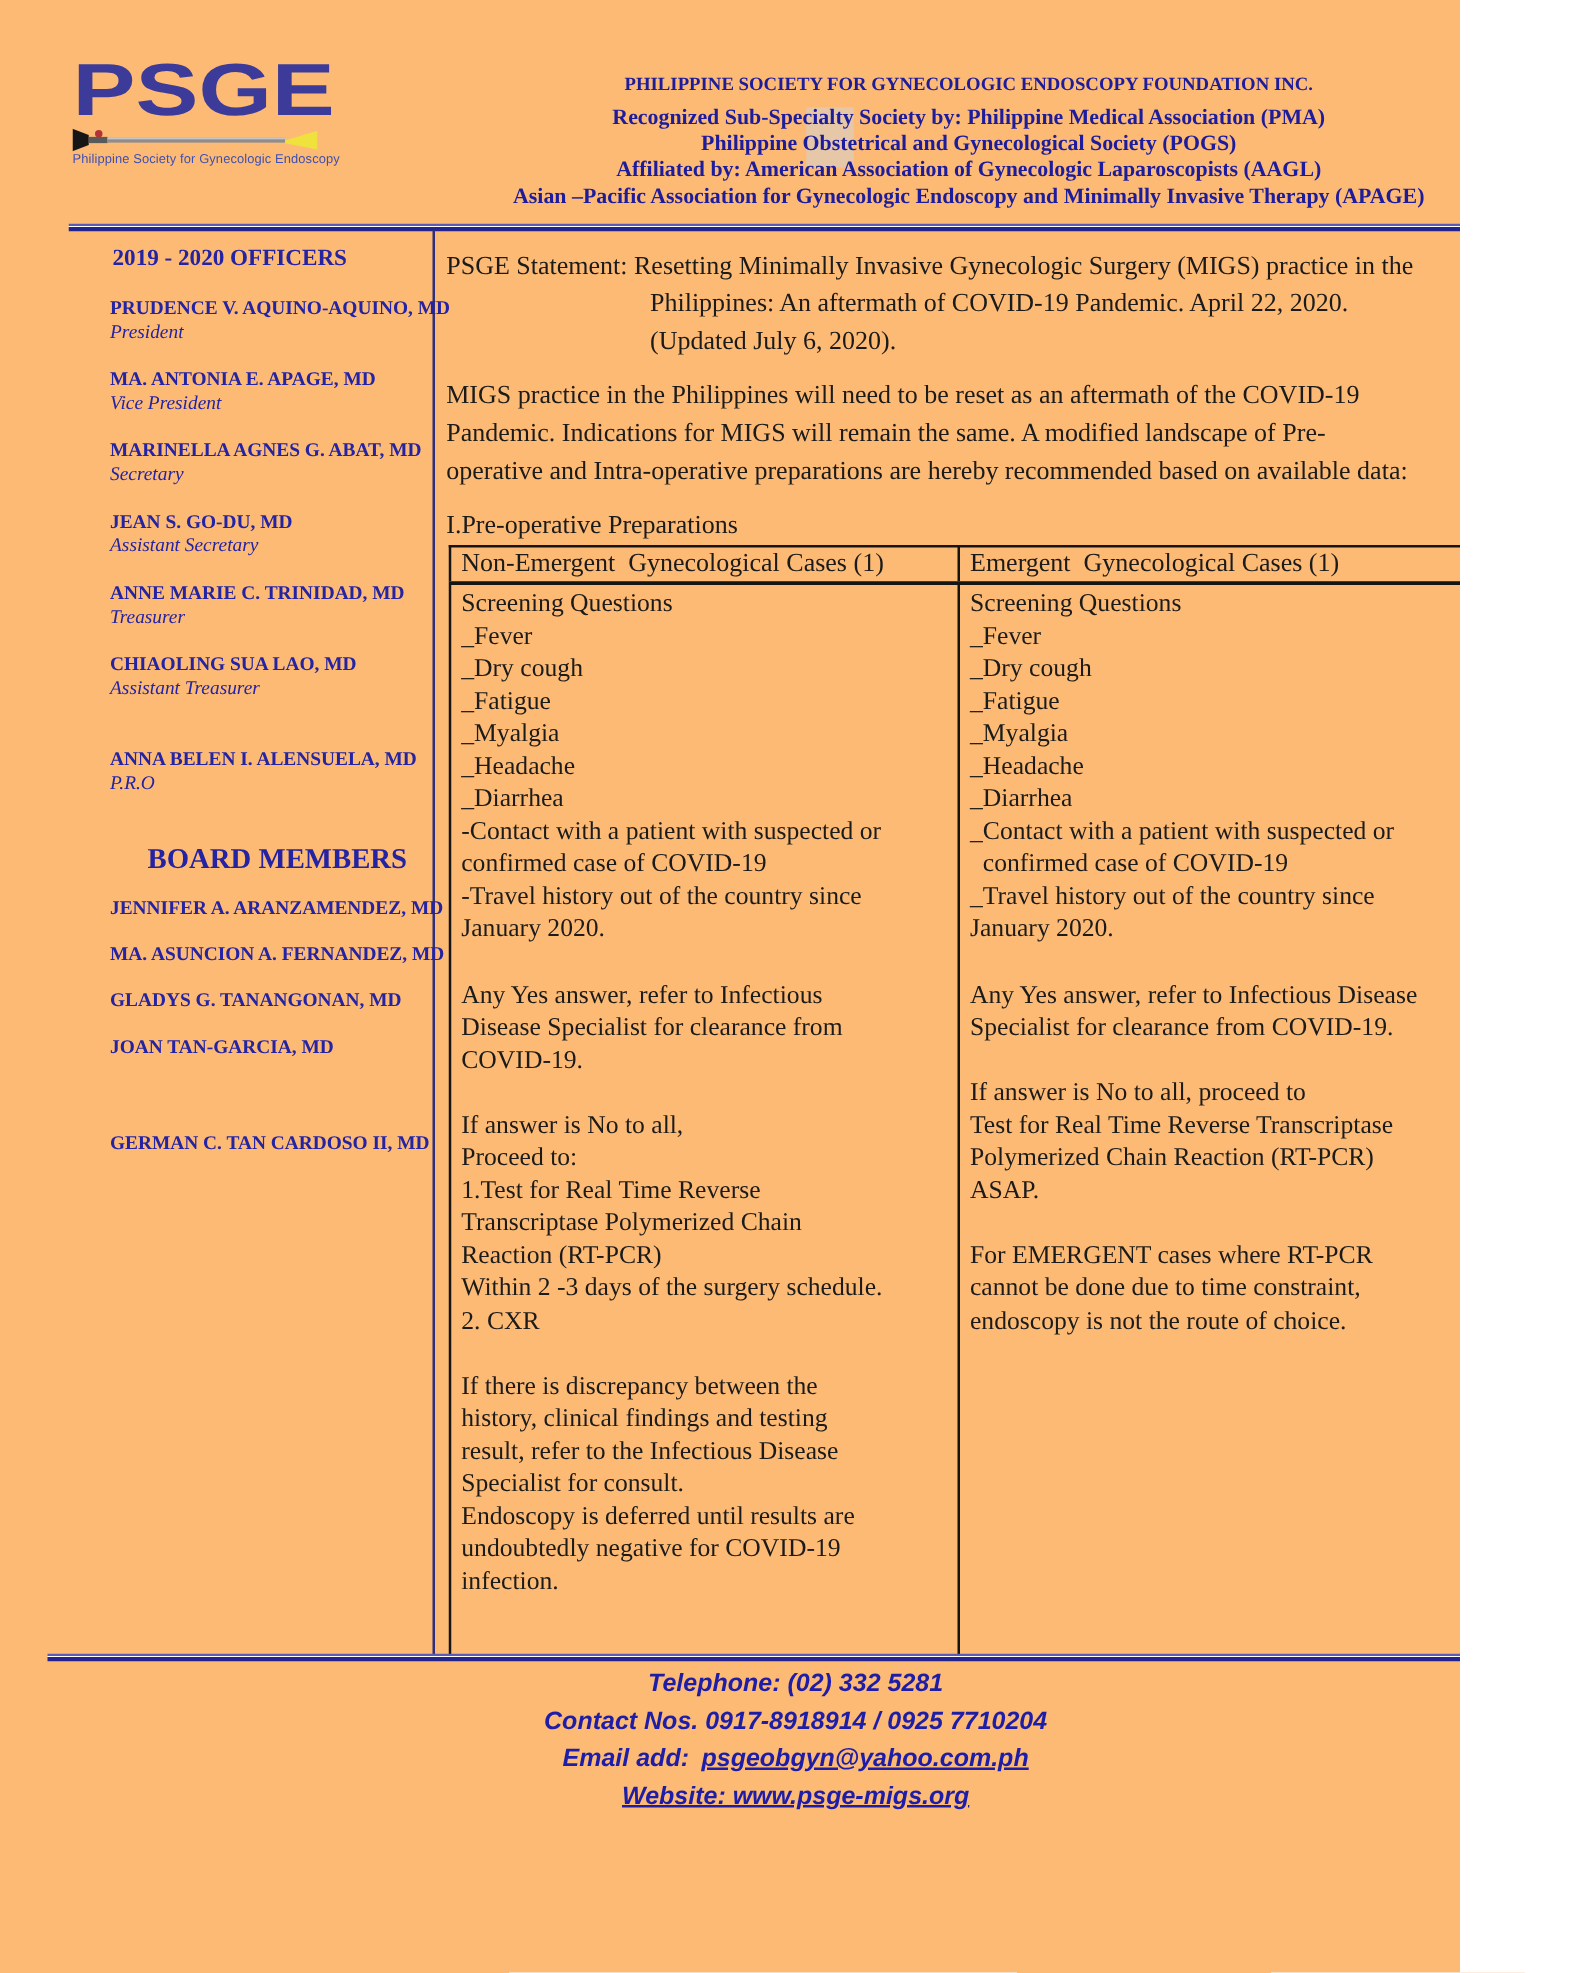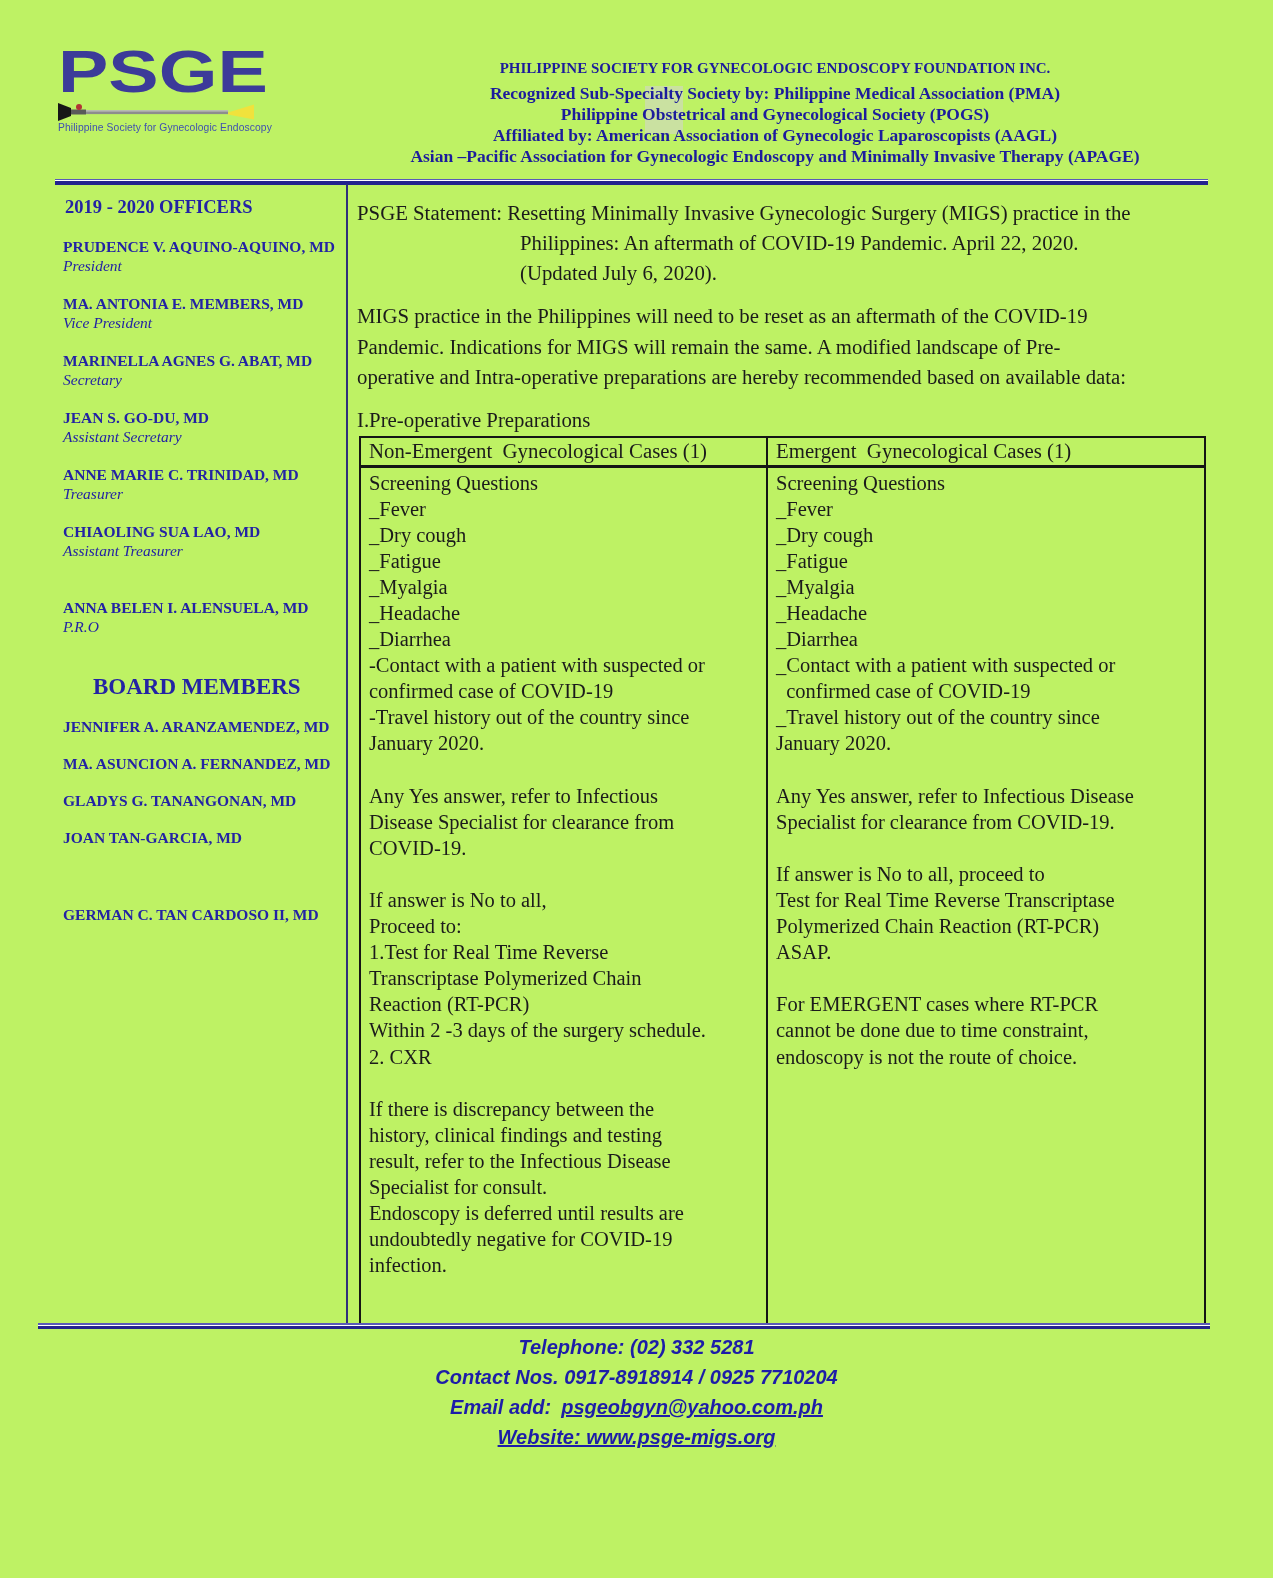--- a/index.html
+++ b/index.html
@@ -1,18 +1,18 @@
 <!DOCTYPE html>
 <html><head>
 <meta charset="utf-8">
 <style>
   html,body { margin:0; padding:0; background:#fff; }
   .page {
-    position:relative; width:1273px; height:1578px;
-    background:#bef264; overflow:hidden;
+    position:relative; width:1168px; height:1578px;
+    background:#fdba74; overflow:hidden;
     font-family:"Liberation Serif", serif;
     color:#1b1b1b;
   }
 
   
   .logo { position:absolute; left:58px; top:44px; width:200px; }
   .logo-acronym {
     font-family:"Liberation Sans", sans-serif;
     font-weight:bold; font-size:64px; line-height:60px;
     color:#3c3b99; letter-spacing:0px;
@@ -34,21 +34,21 @@
   .org-line   { font-size:17.5px; font-weight:bold; line-height:21px; white-space:nowrap; }
 
   
   .rule { position:absolute; height:6px;
     background:linear-gradient(to bottom, #5a5ab8 0 1.5px, #ffffff 1.5px 2.5px, #23238e 2.5px 6px); }
   .top-rule    { top:179px; left:55px;  width:1153px; }
   .bottom-rule { top:1323px; left:38px; width:1172px; }
   .vertical-divider { position:absolute; left:346px; top:184px; width:2px; height:1141px; background:#30307a; }
 
   
-  .sidebar { position:absolute; left:0; top:196px; width:344px; padding-left:63px; box-sizing:border-box; color:#2323a4; }
+  .sidebar { position:absolute; left:0; top:196px; width:344px; padding-left:88px; box-sizing:border-box; color:#2323a4; }
   .officers-title { font-size:18.5px; font-weight:bold; line-height:22px; margin-left:2px; }
   .officer { margin-top:19px; }
   .officer-name { font-size:15.5px; font-weight:bold; line-height:19px; white-space:nowrap; }
   .officer-role { font-size:15.5px; font-style:italic; line-height:19px; }
   .officer.gap-xl { margin-top:38px; }
   .board-title { font-size:23px; font-weight:bold; line-height:22px; margin-top:40px; margin-left:30px; }
   .board-member { font-size:15.5px; font-weight:bold; line-height:19px; margin-top:18px; white-space:nowrap; }
   .board-member.first { margin-top:19px; }
   .board-member.gap-xl { margin-top:58px; }
 
@@ -117,21 +117,21 @@
   <div class="vertical-divider"></div>
 
   <aside class="sidebar">
     <div class="officers-title">2019 - 2020 OFFICERS</div>
 
     <div class="officer">
       <div class="officer-name">PRUDENCE V. AQUINO-AQUINO, MD</div>
       <div class="officer-role">President</div>
     </div>
     <div class="officer">
-      <div class="officer-name">MA. ANTONIA E. MEMBERS, MD</div>
+      <div class="officer-name">MA. ANTONIA E. APAGE, MD</div>
       <div class="officer-role">Vice President</div>
     </div>
     <div class="officer">
       <div class="officer-name">MARINELLA AGNES G. ABAT, MD</div>
       <div class="officer-role">Secretary</div>
     </div>
     <div class="officer">
       <div class="officer-name">JEAN S. GO-DU, MD</div>
       <div class="officer-role">Assistant Secretary</div>
     </div>

